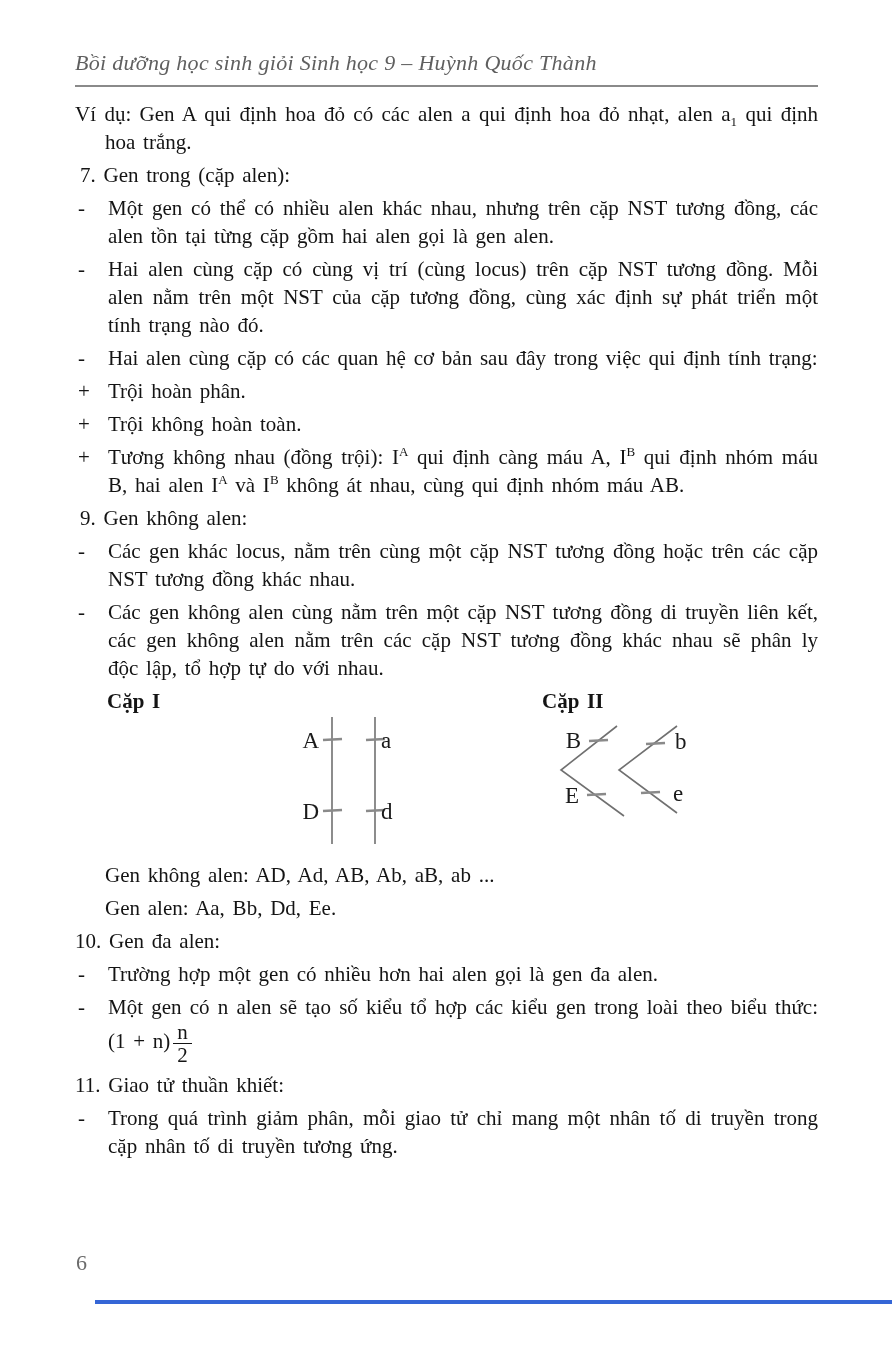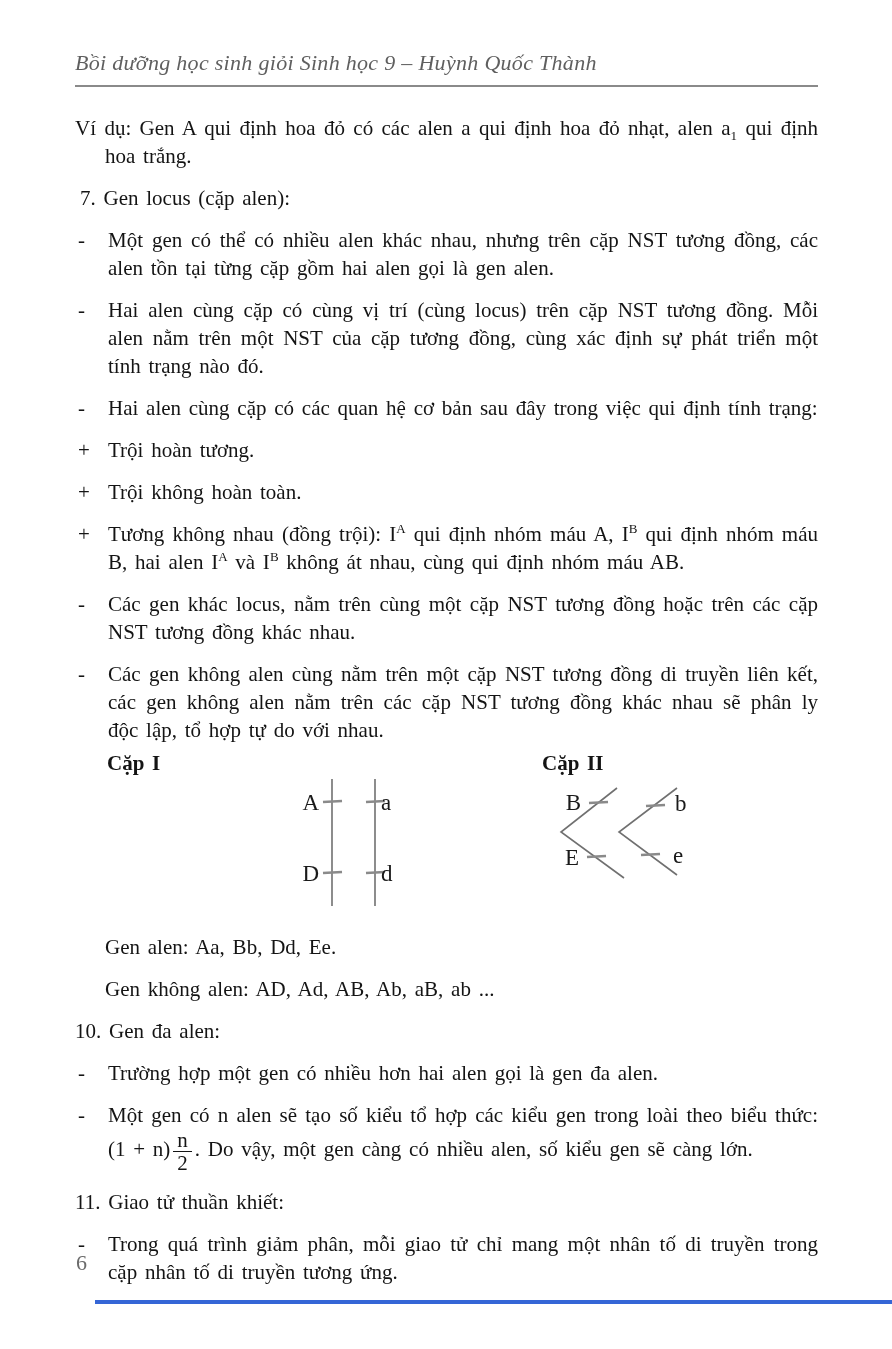--- a/index.html
+++ b/index.html
@@ -9,21 +9,21 @@
   }
   .header{
     position:absolute;left:75px;top:50px;width:743px;
     border-bottom:2px solid #8a8a8a;padding-bottom:9px;
   }
   .header-title{font-style:italic;font-size:22px;color:#5f5f5f;letter-spacing:0.3px;}
   .content{
     position:absolute;left:75px;top:100px;width:743px;
     font-size:21px;line-height:28px;word-spacing:2.5px;
   }
-  .content p{margin:14px 0 5px 0;}
+  .content p{margin:0 0 5px 0;}
   .just{text-align:justify;}
   .vd{padding-left:30px;text-indent:-30px;}
   .hang{padding-left:33px;position:relative;}
   .hang>.marker{position:absolute;left:3px;top:0;text-indent:0;}
   .indent30{padding-left:30px;}
   .numpad{padding-left:5px;}
   sup{font-size:0.62em;line-height:0;vertical-align:super;}
   sub{font-size:0.62em;line-height:0;vertical-align:sub;}
   .frac{display:inline-block;vertical-align:middle;text-align:center;line-height:1.05;margin:0 3px;}
   .frac .fnum{display:block;padding:0 4px;}
@@ -45,34 +45,35 @@
 <div class="page">
 
   <div class="header">
     <span class="header-title">Bồi dưỡng học sinh giỏi Sinh học 9 – Huỳnh Quốc Thành</span>
   </div>
 
   <div class="content">
 
     <p class="just vd"><span>Ví dụ: Gen A qui định hoa đỏ có các alen a qui định hoa đỏ nhạt, alen a</span><sub>1</sub><span> qui định hoa trắng.</span></p>
 
-    <p class="numpad"><span>7.</span> <span>Gen locus (cặp alen):</span></p>
+    <p class="numpad"><span>7.</span> <span>Gen trong (cặp alen):</span></p>
 
     <p class="just hang"><span class="marker">-</span><span>Một gen có thể có nhiều alen khác nhau, nhưng trên cặp NST tương đồng, các alen tồn tại từng cặp gồm hai alen gọi là gen alen.</span></p>
 
     <p class="just hang"><span class="marker">-</span><span>Hai alen cùng cặp có cùng vị trí (cùng locus) trên cặp NST tương đồng. Mỗi alen nằm trên một NST của cặp tương đồng, cùng xác định sự phát triển một tính trạng nào đó.</span></p>
 
     <p class="just hang"><span class="marker">-</span><span>Hai alen cùng cặp có các quan hệ cơ bản sau đây trong việc qui định tính trạng:</span></p>
 
-    <p class="just hang"><span class="marker">+</span><span>Trội hoàn tương.</span></p>
+    <p class="just hang"><span class="marker">+</span><span>Trội hoàn phân.</span></p>
 
     <p class="just hang"><span class="marker">+</span><span>Trội không hoàn toàn.</span></p>
 
-    <p class="just hang"><span class="marker">+</span><span>Tương không nhau (đồng trội): I</span><sup>A</sup><span> qui định nhóm máu A, I</span><sup>B</sup><span> qui định nhóm máu B, hai alen I</span><sup>A</sup><span> và I</span><sup>B</sup><span> không át nhau, cùng qui định nhóm máu AB.</span></p>
+    <p class="just hang"><span class="marker">+</span><span>Tương không nhau (đồng trội): I</span><sup>A</sup><span> qui định càng máu A, I</span><sup>B</sup><span> qui định nhóm máu B, hai alen I</span><sup>A</sup><span> và I</span><sup>B</sup><span> không át nhau, cùng qui định nhóm máu AB.</span></p>
 
+    <p class="numpad"><span>9.</span> <span>Gen không alen:</span></p>
 
     <p class="just hang"><span class="marker">-</span><span>Các gen khác locus, nằm trên cùng một cặp NST tương đồng hoặc trên các cặp NST tương đồng khác nhau.</span></p>
 
     <p class="just hang"><span class="marker">-</span><span>Các gen không alen cùng nằm trên một cặp NST tương đồng di truyền liên kết, các gen không alen nằm trên các cặp NST tương đồng khác nhau sẽ phân ly độc lập, tổ hợp tự do với nhau.</span></p>
 
     <div class="diagram">
       <span class="cap-label cap1">Cặp I</span>
       <span class="cap-label cap2">Cặp II</span>
       <svg class="pairs-svg" width="743" height="140" viewBox="0 0 743 140">
         <g stroke="#707070" stroke-width="1.6" fill="none">
@@ -97,30 +98,30 @@
           <text x="244" y="105" text-anchor="end">D</text>
           <text x="306" y="105">d</text>
           <text x="506" y="34" text-anchor="end">B</text>
           <text x="600" y="35">b</text>
           <text x="504" y="89" text-anchor="end">E</text>
           <text x="598" y="87">e</text>
         </g>
       </svg>
     </div>
 
+    <p class="indent30">Gen không alen: AD, Ad, AB, Ab, aB, ab ...</p>
+
     <p class="indent30">Gen alen: Aa, Bb, Dd, Ee.</p>
-
-    <p class="indent30">Gen không alen: AD, Ad, AB, Ab, aB, ab ...</p>
 
     <p><span>10.</span> <span>Gen đa alen:</span></p>
 
     <p class="just hang"><span class="marker">-</span><span>Trường hợp một gen có nhiều hơn hai alen gọi là gen đa alen.</span></p>
 
 
-    <p class="just hang"><span class="marker">-</span><span>Một gen có n alen sẽ tạo số kiểu tổ hợp các kiểu gen trong loài theo biểu thức: (1 + n)</span><span class="frac"><span class="fnum">n</span><span class="fden">2</span></span><span>. Do vậy, một gen càng có nhiều alen, số kiểu gen sẽ càng lớn.</span></p>
+    <p class="just hang"><span class="marker">-</span><span>Một gen có n alen sẽ tạo số kiểu tổ hợp các kiểu gen trong loài theo biểu thức: (1 + n)</span><span class="frac"><span class="fnum">n</span><span class="fden">2</span></span></p>
 
     <p><span>11.</span> <span>Giao tử thuần khiết:</span></p>
 
     <p class="just hang"><span class="marker">-</span><span>Trong quá trình giảm phân, mỗi giao tử chỉ mang một nhân tố di truyền trong cặp nhân tố di truyền tương ứng.</span></p>
 
   </div>
 
   <div class="page-number">6</div>
 
   <div class="bottom-bar"></div>

